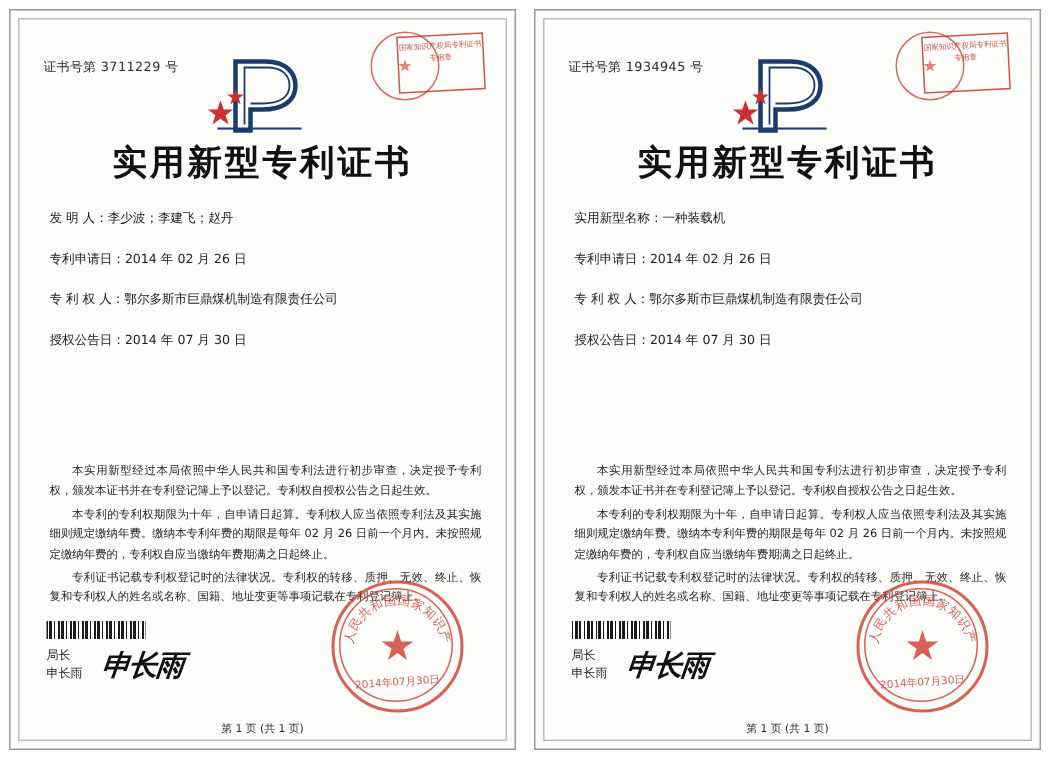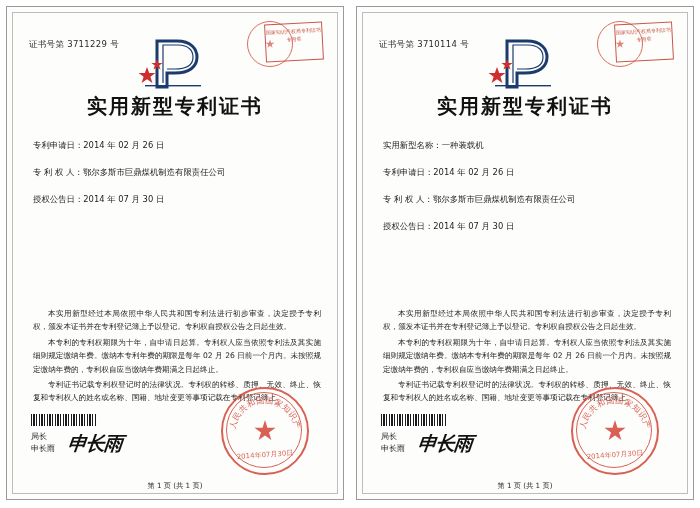--- a/index.html
+++ b/index.html
@@ -109,21 +109,21 @@
     height: 58px;
   }
 
   .title {
     position: absolute;
     top: 86px;
     left: 0;
     right: 0;
     text-align: center;
     font-family: "DejaVu Sans", "Liberation Sans", sans-serif;
-    font-size: 20px;
+    font-size: 23px;
     font-weight: bold;
     letter-spacing: 2px;
     color: #111;
   }
 
   .fields {
     position: absolute;
     top: 132px;
     left: 26px;
     right: 22px;
@@ -281,20 +281,23 @@
           <polygon points="20,26 21.4,30 25.6,30 22.2,32.5 23.5,36.6 20,34 16.5,36.6 17.8,32.5 14.4,30 18.6,30"></polygon>
         </g>
         <rect x="8" y="52" width="56" height="1.4" fill="#1b3b6f"></rect>
       </svg>
     </div>
 
     <div class="title">实用新型专利证书</div>
 
     <div class="fields">
       <div class="field">
+        <span class="lab">发 明 人：</span><span class="val">李少波；李建飞；赵丹</span>
+      </div>
+      <div class="field">
         <span class="lab">专利申请日：</span><span class="val">2014 年 02 月 26 日</span>
       </div>
       <div class="field">
         <span class="lab">专 利 权 人：</span><span class="val">鄂尔多斯市巨鼎煤机制造有限责任公司</span>
       </div>
       <div class="field">
         <span class="lab">授权公告日：</span><span class="val">2014 年 07 月 30 日</span>
       </div>
     </div>
 
@@ -327,21 +330,21 @@
       <div class="date">2014年07月30日</div>
     </div>
 
     <div class="footer">第 1 页 (共 1 页)</div>
   </div>
 
   <div class="cert">
     <div class="cert-inner"></div>
 
     <div class="top-row">
-      <div class="cert-no">证书号第 3710114 号</div>
+      <div class="cert-no">证书号第 1934945 号</div>
       <div class="top-stamp">
         <div class="circ"></div>
         <div class="sq">国家知识产权局专利证书专用章</div>
       </div>
     </div>
 
     <div class="emblem">
       <svg width="76" height="58" viewBox="0 0 76 58" xmlns="http://www.w3.org/2000/svg">
         <path d="M20 54 L20 8 L40 8 C54 8 60 16 60 24 C60 34 52 40 38 40 L30 40 L30 54 Z" fill="none" stroke="#1b3b6f" stroke-width="3"></path>
         <path d="M26 50 L26 12 L41 12 C52 12 56 18 56 24 C56 32 49 36 38 36 L30 36" fill="none" stroke="#1b3b6f" stroke-width="1.2"></path>

